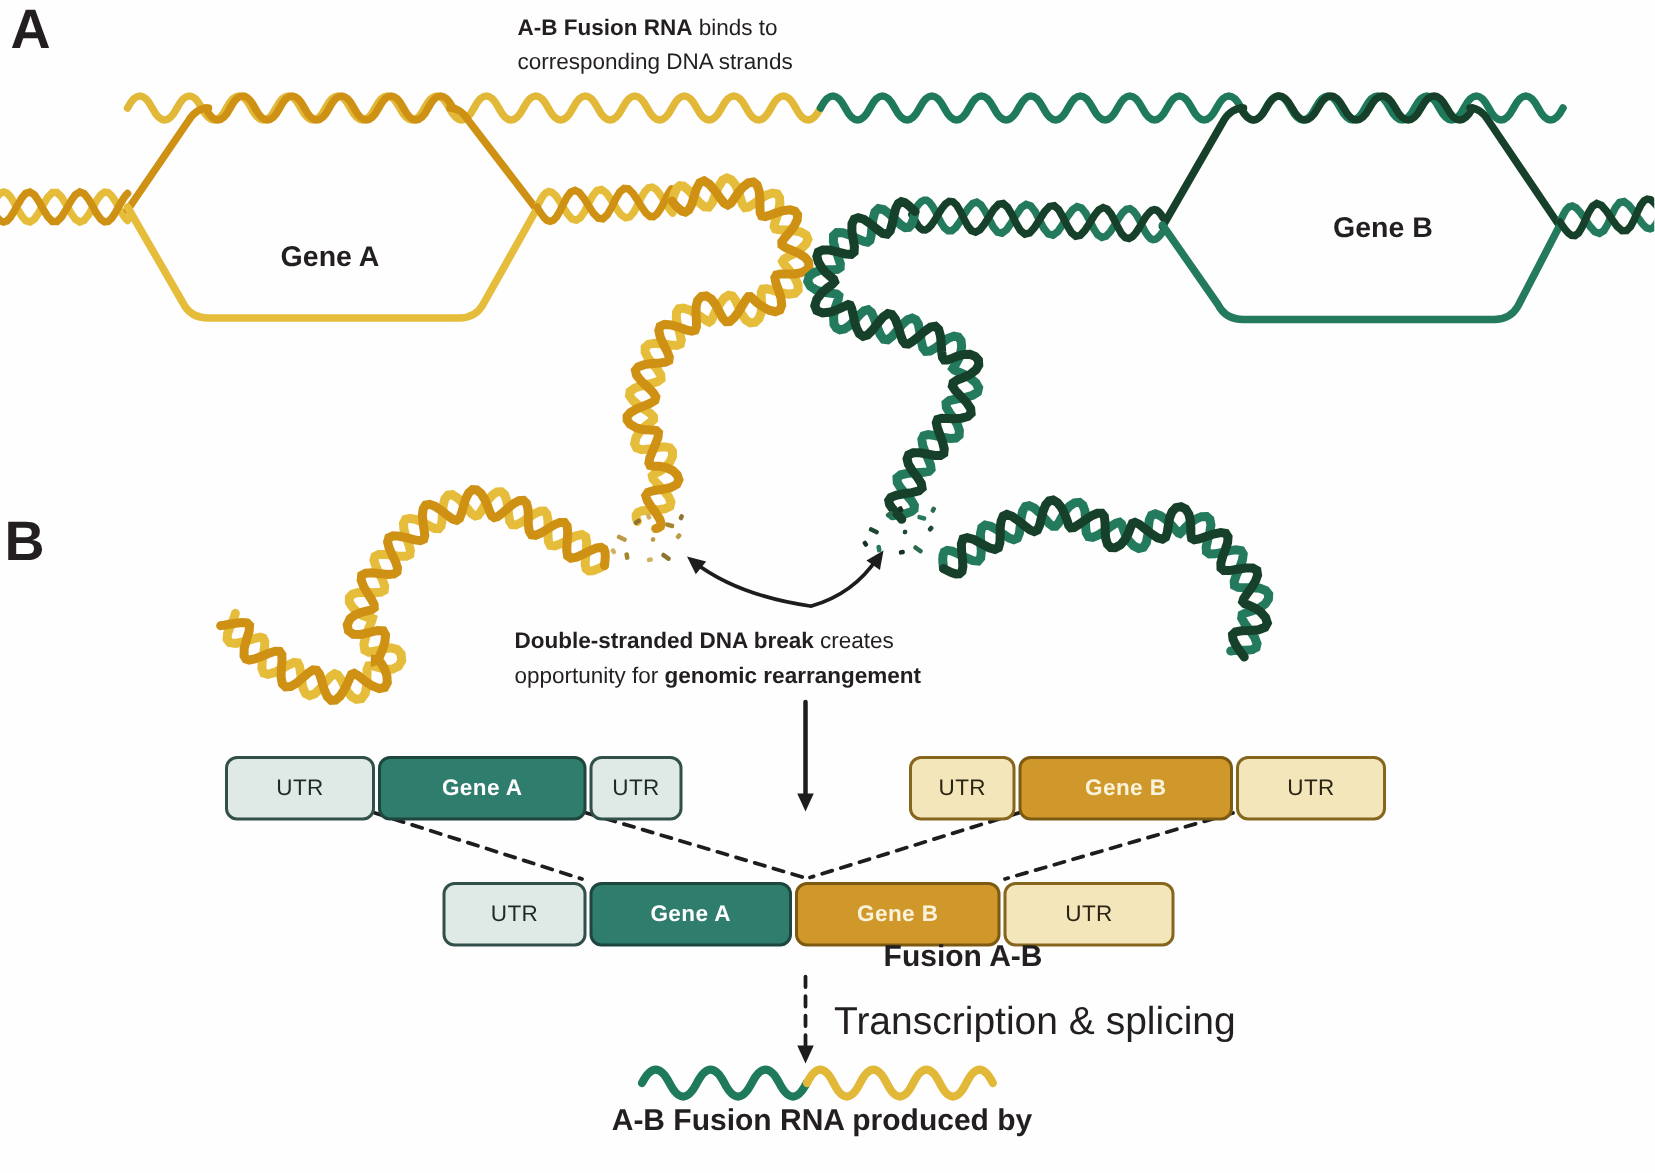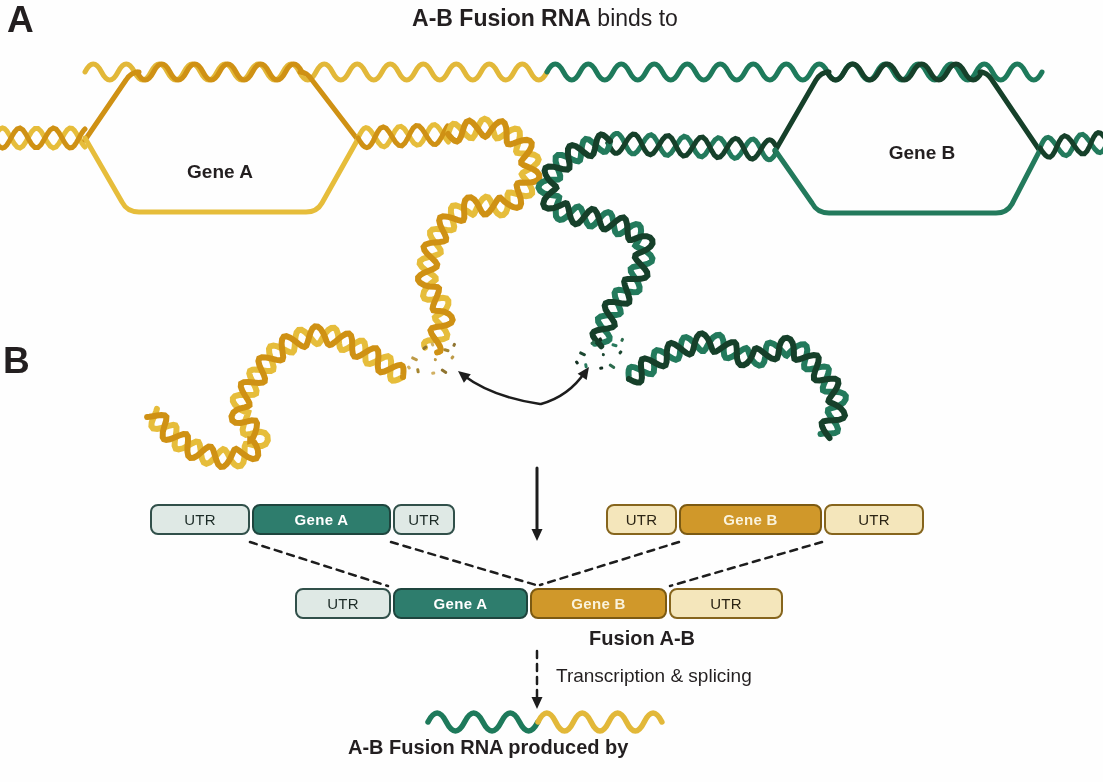--- a/index.html
+++ b/index.html
@@ -1,32 +1,32 @@
 <!DOCTYPE html>
 <html><head>
 <meta charset="utf-8">
 <style>
   html,body{margin:0;padding:0;background:#fff;}
   .stage{position:relative;width:1103px;height:782px;background:#fefefe;overflow:hidden;
          font-family:"Liberation Sans",sans-serif;color:#231f20;}
   svg{position:absolute;left:0;top:0;}
   .abs{position:absolute;}
   .panel-label{font-size:37px;font-weight:800;line-height:40px;}
-  .caption{font-size:23px;line-height:23px;text-align:center;}
+  .caption{font-size:15px;line-height:23px;text-align:left;}
   .b{font-weight:700;}
   .gene-bubble-label{font-size:19px;font-weight:700;text-align:center;width:120px;}
-  .blk{position:absolute;height:31px;border-radius:8px;box-sizing:border-box;
+  .blk{position:absolute;height:43px;border-radius:8px;box-sizing:border-box;
        display:flex;align-items:center;justify-content:center;font-size:15px;letter-spacing:.3px;}
   .utr-teal{background:#dfe9e5;border:2.5px solid #31504a;color:#1c2b27;}
   .gene-a{background:#2e7d6d;border:2.5px solid #1e453e;color:#ffffff;font-weight:700;}
   .gene-b{background:#d0982a;border:2.5px solid #7c5a12;color:#faf3dc;font-weight:700;}
   .utr-gold{background:#f4e6bb;border:2.5px solid #86651d;color:#2b2414;}
   .fusion-title{font-size:20px;font-weight:700;text-align:right;}
-  .result-title{font-size:20px;font-weight:700;line-height:24px;text-align:left;}
-  .transcription{font-size:19px;}
+  .result-title{font-size:20px;font-weight:700;line-height:24px;text-align:center;}
+  .transcription{font-size:26px;}
 </style>
 </head>
 <body>
 
 <div class="stage">
 
   <svg id="art" width="1103" height="782" viewBox="0 0 1103 782">
       <g>
         <path d="M85,72 q8.25,-16 16.5,0 t16.5,0 t16.5,0 t16.5,0 t16.5,0 t16.5,0 t16.5,0 t16.5,0 t16.5,0 t16.5,0 t16.5,0 t16.5,0 t16.5,0 t16.5,0 t16.5,0 t16.5,0 t16.5,0 t16.5,0 t16.5,0 t16.5,0 t16.5,0 t16.5,0 t16.5,0 t16.5,0 t16.5,0 t16.5,0 t16.5,0 t16.5,0" stroke="#e2b839" stroke-width="5" fill="none" stroke-linecap="round"></path>
         <path d="M547,72 q8.25,-16 16.5,0 t16.5,0 t16.5,0 t16.5,0 t16.5,0 t16.5,0 t16.5,0 t16.5,0 t16.5,0 t16.5,0 t16.5,0 t16.5,0 t16.5,0 t16.5,0 t16.5,0 t16.5,0 t16.5,0 t16.5,0 t16.5,0 t16.5,0 t16.5,0 t16.5,0 t16.5,0 t16.5,0 t16.5,0 t16.5,0 t16.5,0 t16.5,0 t16.5,0 t16.5,0" stroke="#1e7a5b" stroke-width="5" fill="none" stroke-linecap="round"></path>
@@ -114,26 +114,31 @@
         <path d="M538,722 q8.85,-18 17.7,0 t17.7,0 t17.7,0 t17.7,0 t17.7,0 t17.7,0 t17.7,0" stroke="#e2b839" stroke-width="5.5" fill="none" stroke-linecap="round"></path>
       </g>
     </svg>
 
   <div class="abs panel-label" style="left:7px;top:0px;">A</div>
 
   <div class="abs panel-label" style="left:3px;top:341px;">B</div>
 
   <div class="abs caption" style="left:345px;top:7px;width:400px;">
     <div><span class="b">A-B Fusion RNA</span><span> binds to</span></div>
+    <div>corresponding DNA strands</div>
   </div>
 
   <div class="abs gene-bubble-label" style="left:160px;top:161px;">Gene A</div>
 
   <div class="abs gene-bubble-label" style="left:862px;top:142px;">Gene B</div>
 
+  <div class="abs caption" style="left:343px;top:416px;width:400px;">
+    <div><span class="b">Double-stranded DNA break</span><span> creates</span></div>
+    <div><span>opportunity for </span><span class="b">genomic rearrangement</span></div>
+  </div>
 
   <div class="blk utr-teal" style="left:150px;top:504px;width:100px;">UTR</div>
   <div class="blk gene-a" style="left:252px;top:504px;width:139px;">Gene A</div>
   <div class="blk utr-teal" style="left:393px;top:504px;width:62px;">UTR</div>
 
   <div class="blk utr-gold" style="left:606px;top:504px;width:71px;">UTR</div>
   <div class="blk gene-b" style="left:679px;top:504px;width:143px;">Gene B</div>
   <div class="blk utr-gold" style="left:824px;top:504px;width:100px;">UTR</div>
 
   <div class="blk utr-teal" style="left:295px;top:588px;width:96px;">UTR</div>

